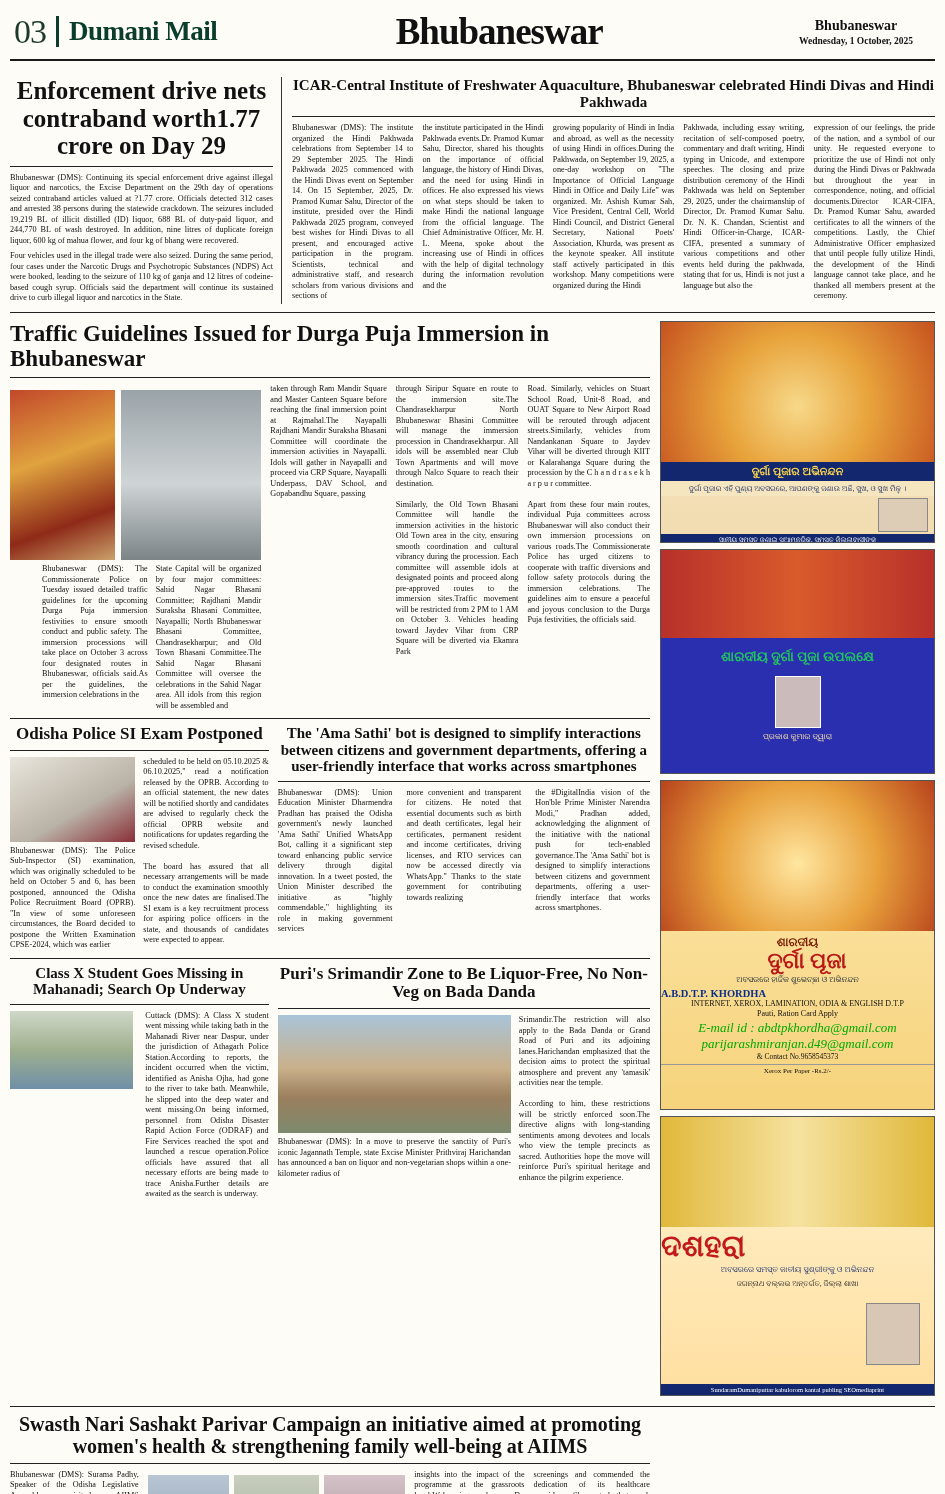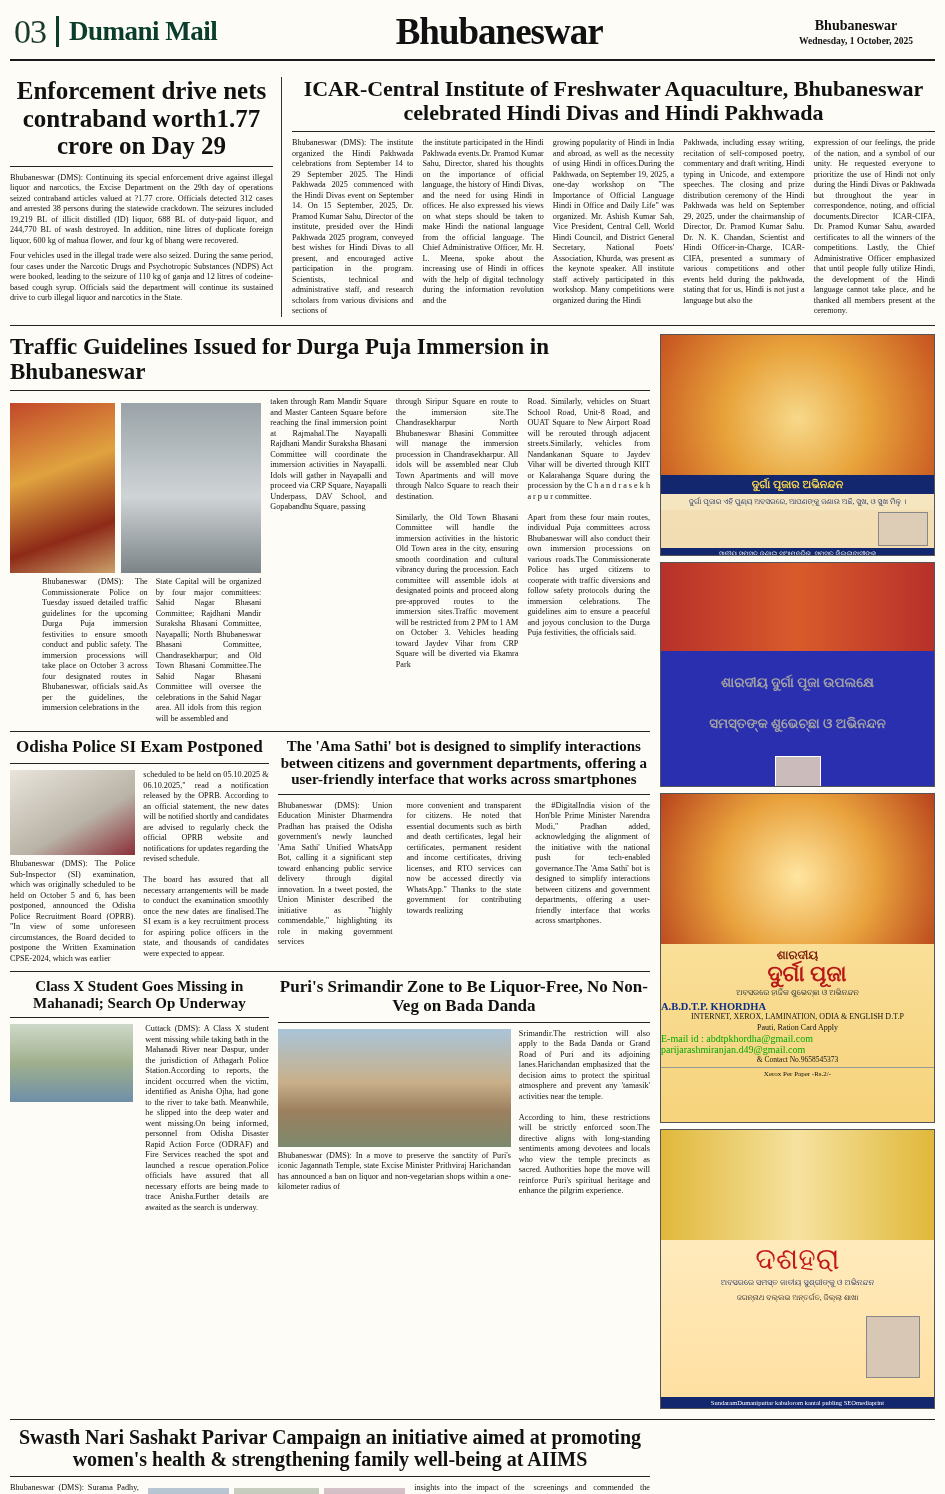--- a/index.html
+++ b/index.html
@@ -30,21 +30,21 @@
   .rule { border-top:1px solid #222; margin:6px 0; }
   .body-txt { font-size:8.2px; line-height:1.28; text-align:justify; }
   .photo { background:#ccc; display:block; width:100%; }
   .cap { font-size:8.2px; line-height:1.28; text-align:justify; }
 
   
   .top { display:flex; gap:10px; margin-top:16px; }
   .top-left { width:272px; border-right:1px solid #333; padding-right:8px;}
   .top-right { flex:1; }
   .hl-xl { font-size:25px; }
-  .hl-lg { font-size:22px; }
+  .hl-lg { font-size:15px; }
 
   
   .main { display:flex; gap:10px; margin-top:8px; }
   .left-col { width: 640px; }
   .right-col { width: 275px; }
 
   
   .traffic-hl { font-size:23px; text-align:left; }
   .traffic-photos { display:flex; gap:6px; margin:6px 0 4px 0; }
   .traffic-photos > div { height:170px; }
@@ -58,38 +58,38 @@
 
   
   .ad1 { height:222px; background:linear-gradient(#f6e7c8,#f2dcb0); }
   .ad1 .top-art { height:140px; background:radial-gradient(circle at 50% 60%, #f7d98a 0%, #e8a33b 45%, #c6521f 100%); position:relative; }
   .ad1 .band { background:#12276e; color:#ffd84d; text-align:center; font-size:11px; font-weight:bold; padding:3px 2px; }
   .ad1 .band2 { background:#f5e6c0; color:#11245f; text-align:center; font-size:7.5px; line-height:1.3; padding:3px 4px;}
   .ad1 .footer { background:#12276e; color:#fff; text-align:center; font-size:7px; padding:2px;}
 
   .ad2 { height:225px; background:#2a2fb0; }
   .ad2 .art { height:88px; background:linear-gradient(90deg,#b8302a,#d95b2b,#b8302a); }
-  .ad2 .t { color:#a3a3a3; text-align:center; font-size:13.5px; font-weight:bold; line-height:1.35; padding:23px 6px; }
+  .ad2 .t { color:#22c55e; text-align:center; font-size:13.5px; font-weight:bold; line-height:1.35; padding:10px 6px; }
   .ad2 .person { width:46px;height:52px;background:#cbb; border:1px solid #fff; margin:0 auto; }
   .ad2 .sub { color:#ffe9a8; text-align:center; font-size:8px; line-height:1.35; padding:4px;}
 
   .ad3 { height:330px; background:linear-gradient(#fde9b0,#f6d37c); }
   .ad3 .art { height:150px; background:radial-gradient(circle at 50% 55%, #ffe6a0 0%, #e8a13c 50%, #b8431c 100%); }
   .ad3 .t1 { text-align:center; color:#7a1d05; font-size:12px; font-weight:bold; padding-top:4px;}
   .ad3 .t2 { text-align:center; color:#b81818; font-size:22px; font-weight:bold; line-height:1;padding-left:19px; }
   .ad3 .t3 { text-align:center; color:#123; font-size:8px; padding:3px 19px; }
   .ad3 .t4 { text-align:left; color:#0b2e8a; font-size:10.5px; font-weight:bold; }
   .ad3 .t5 { text-align:center; color:#111; font-size:8px; line-height:1.35;}
-  .ad3 .t6 { text-align:left; color:#0a0; font-size:10px; }
+  .ad3 .t6 { text-align:center; color:#0a0; font-size:13px;font-style:italic; }
   .ad3 .t7 { text-align:center; color:#111; font-size:7.5px; }
   .ad3 .t8 { text-align:center; font-size:7px; border-top:1px solid #999; margin-top:3px; padding-top:2px;}
 
   .ad4 { height:280px; background:linear-gradient(#fff2cf,#ffdfa0); }
   .ad4 .art { height:110px; background:linear-gradient(90deg,#e0b83a,#f6e2a0,#e0b83a); }
-  .ad4 .t1 { text-align:center; color:#c21a1a; font-size:30px; font-weight:normal; line-height:1; padding-top:4px;}
+  .ad4 .t1 { color:#c21a1a; font-size:30px; font-weight:bold; line-height:1; padding-top:4px;}
   .ad4 .t2 { text-align:center; color:#17306e; font-size:8px; line-height:1.35; padding:4px 8px;}
   .ad4 .person { width:54px;height:62px;background:#d9c7b6;border:1px solid #888; position:absolute; right:14px; bottom:30px;}
   .ad4 .t3 { text-align:center; color:#222; font-size:7.5px;}
   .ad4 .bar { background:#12276e; color:#fff; font-size:6.5px; text-align:center; padding:2px; position:absolute; bottom:0; left:0; right:0;}
 
   
   .bottom { margin-top:6px; }
   .bottom-hl { font-size:20px; }
   .bottom-photos { display:flex; gap:5px; margin:5px 0; }
 </style>
@@ -227,21 +227,20 @@
         <div class="band2">ଦୁର୍ଗା ପୂଜାର ଏହି ପୁଣ୍ୟ ଅବସରରେ, ଆପଣଙ୍କୁ ଜଣାଉ ଅଛି, ସୁଖ, ଓ ସୁଖ ମିଳୁ ।</div>
         <div style="display:flex;justify-content:flex-end;padding:2px 6px;">
           <div style="width:50px;height:34px;background:#ddcdb6;border:1px solid #888;"></div>
         </div>
         <div class="footer">ସ୍ଥାନୀୟ ସମସ୍ତ ଜଣାଇ ସୁଆମନ୍ତ୍ରିକ, ସମସ୍ତ ଜିଲ୍ଲାବାସୀଙ୍କୁ</div>
       </div>
 
       <div class="ad ad2">
         <div class="art"></div>
         <div class="t">ଶାରଦୀୟ ଦୁର୍ଗା ପୂଜା ଉପଲକ୍ଷେ</div>
-        <div class="t" style="padding-top:0;">ସମସ୍ତଙ୍କ ଶୁଭେଚ୍ଛା ଓ ଅଭିନନ୍ଦନ</div>
         <div class="person"></div>
         <div class="sub">ପ୍ରକାଶ କୁମାର ଦ୍ୱାରା</div>
 
       </div>
 
       <div class="ad ad3">
         <div class="art"></div>
         <div class="t1">ଶାରଦୀୟ</div>
         <div class="t2">ଦୁର୍ଗା ପୂଜା</div>
         <div class="t3">ଅବସରରେ ହାର୍ଦ୍ଦିକ ଶୁଭେଚ୍ଛା ଓ ଅଭିନନ୍ଦନ</div>

